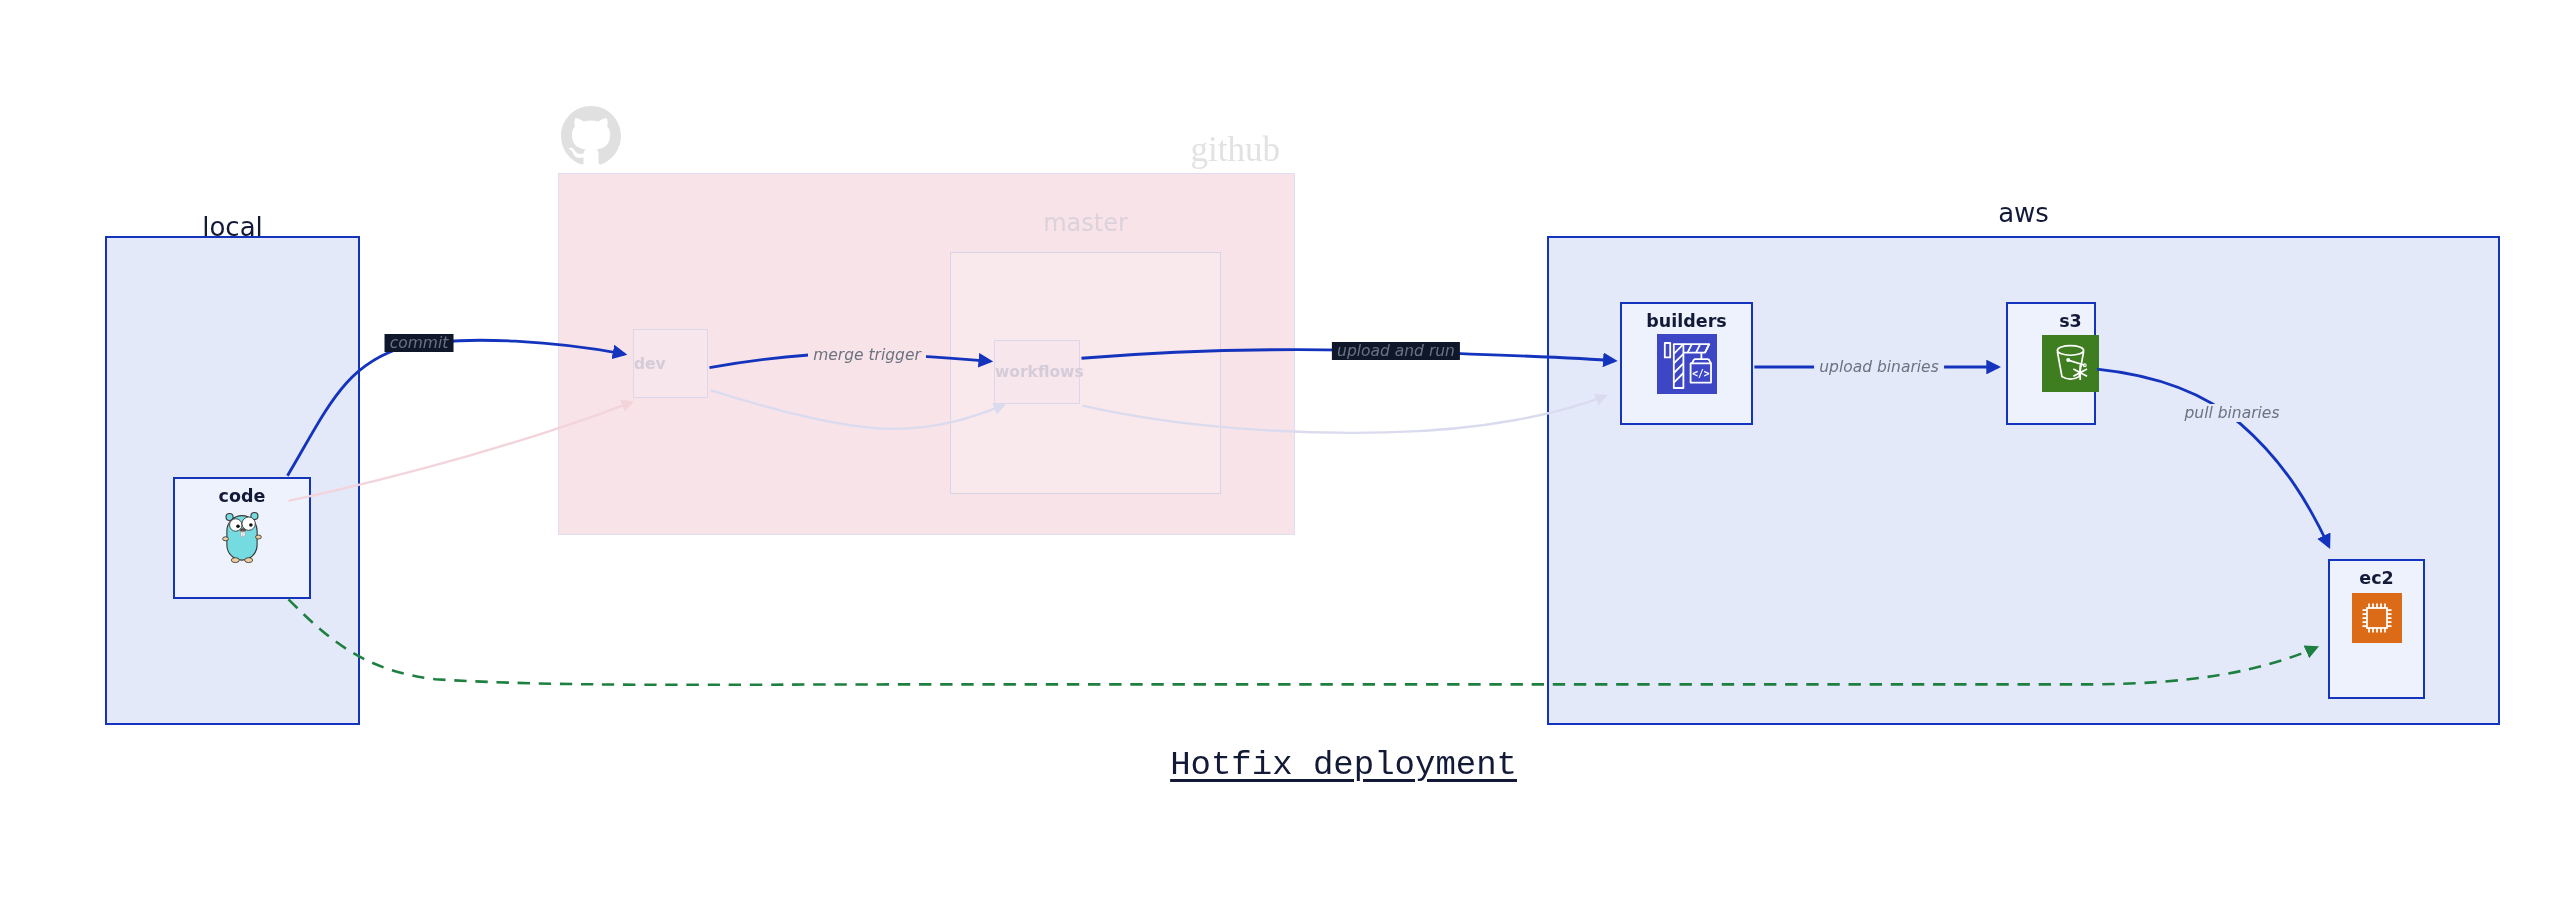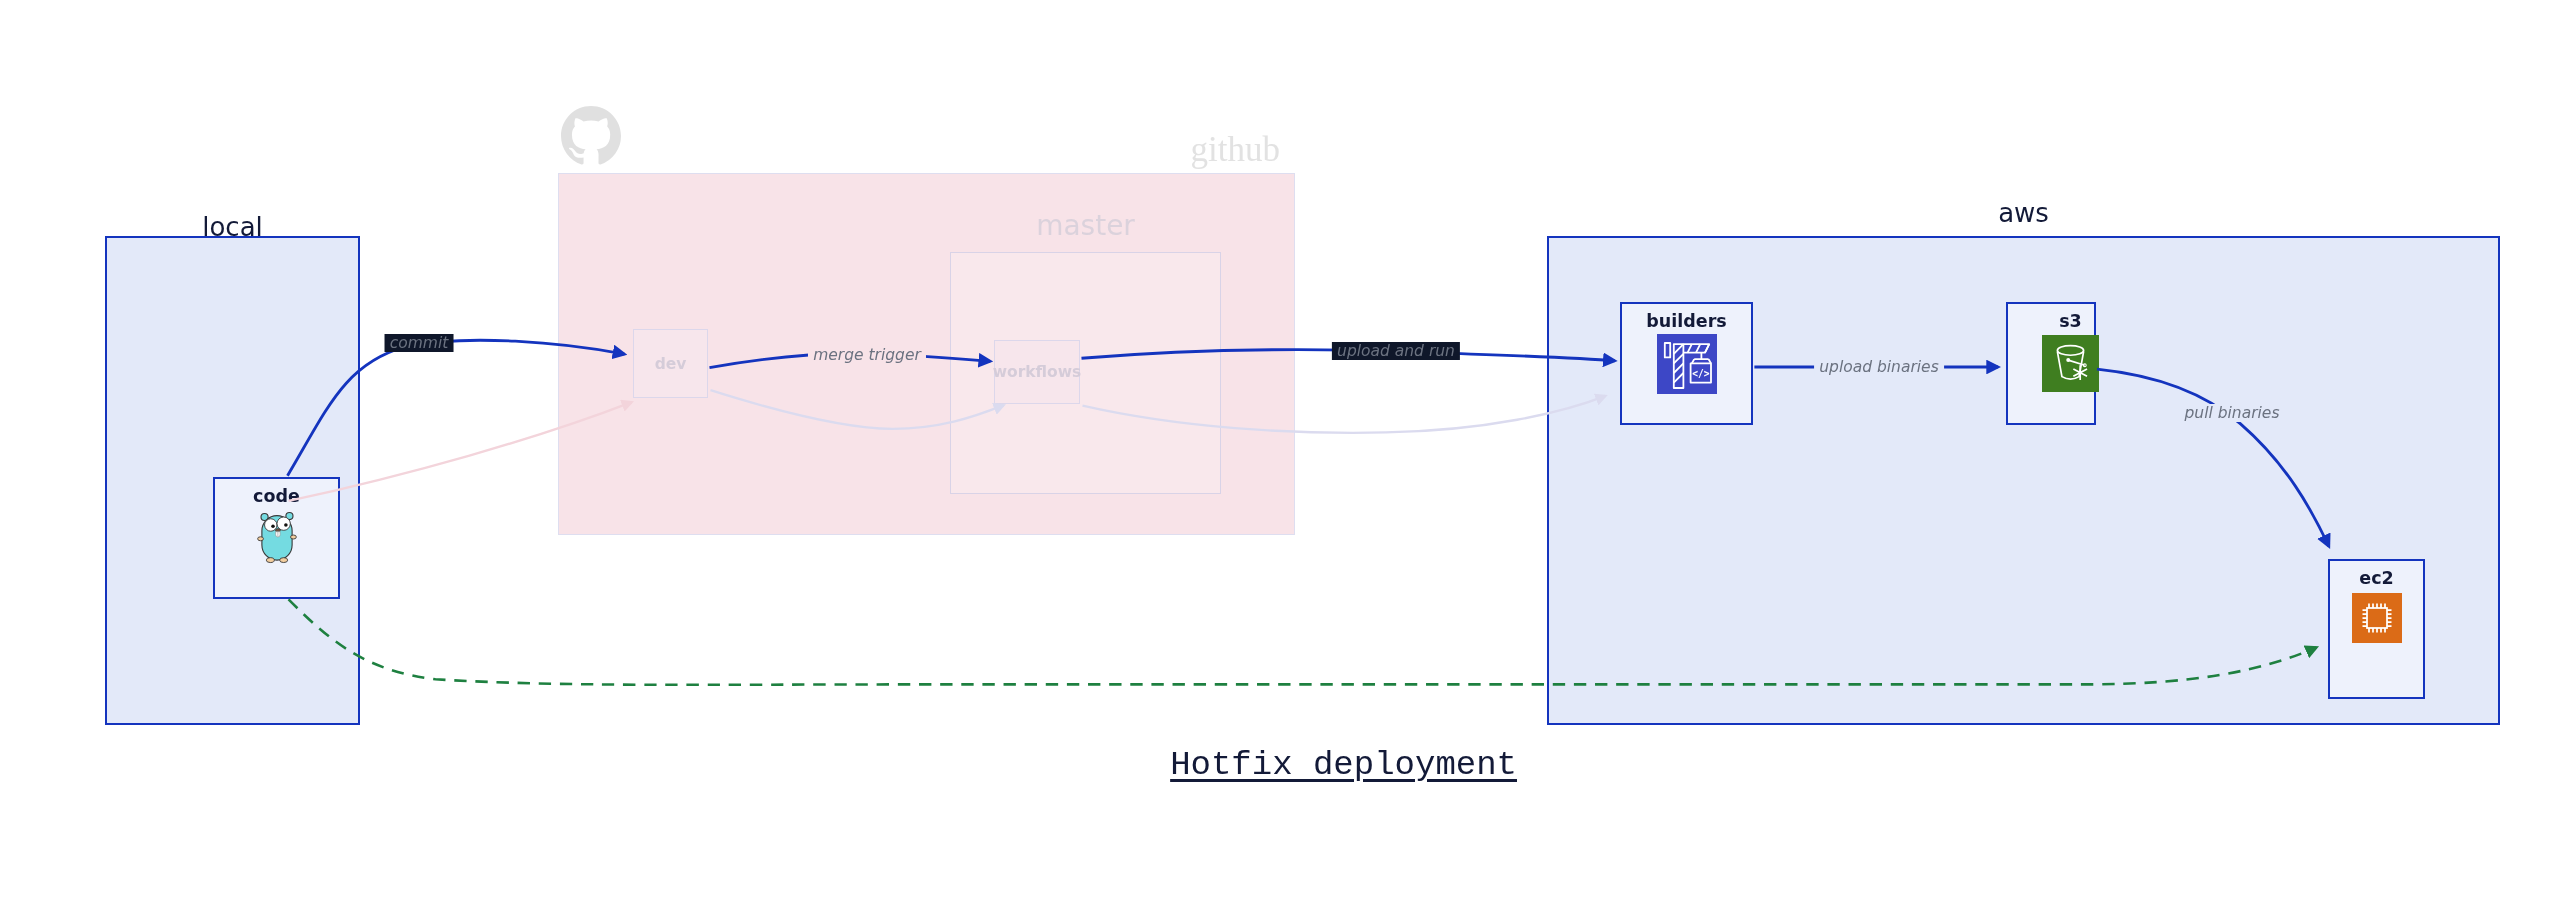--- a/index.html
+++ b/index.html
@@ -19,42 +19,42 @@
     background:var(--master-fill,#F9E8EC);border:1.5px solid var(--master-border,#D9D3E7);z-index:2;}
   
   .clabel{position:absolute;z-index:2;white-space:nowrap;}
   .clabel.local-label{left:105px;top:212px;width:255px;text-align:center;
     font-size:26px;color:var(--navy,#131A38);}
   .clabel.aws-label{left:1547px;top:198px;width:953px;text-align:center;
     font-size:26px;color:var(--navy,#131A38);}
   .clabel.github-label{left:558px;top:130px;width:722px;text-align:right;
     font-size:35px;color:var(--github-label,#E2E2E2);font-family:Liberation Serif, serif;}
   .clabel.master-label{left:950px;top:209px;width:271px;text-align:center;
-    font-size:28px;color:var(--master-label,#DBD2DC);}
+    font-size:24px;color:var(--master-label,#DBD2DC);}
   
   .gh-logo{position:absolute;left:561px;top:106px;z-index:2;line-height:0;}
   
   .node{position:absolute;box-sizing:border-box;z-index:3;
     background:var(--node-fill,#EEF2FC);border:2.1px solid var(--blue,#1434BE);
     display:flex;flex-direction:column;align-items:center;}
   .node .nlabel{font-weight:bold;font-size:17.5px;line-height:20.6px;margin-top:6.7px;
     color:var(--navy,#131A38);}
   .node .icon{line-height:0;}
-  .node.code{left:173px;top:477px;width:127px;height:122px;margin-left:40px;}
+  .node.code{left:173px;top:477px;width:138px;height:122px;}
   .node.code .icon{margin-top:4.1px;}
   .node.builders{left:1620px;top:302px;width:133px;height:123px;}
   .node.builders .icon{margin-top:3.1px;}
   .node.s3{left:2006px;top:302px;width:90px;height:123px;padding-left:39px;}
   .node.s3 .icon{margin-top:4.1px;}
   .node.ec2{left:2328px;top:559px;width:97px;height:140px;}
   .node.ec2 .icon{margin-top:4.6px;}
   
   .fnode{position:absolute;box-sizing:border-box;z-index:3;
     background:var(--faded-node-fill,#F7E6EC);border:1.5px solid var(--faded-node-border,#DCD7EB);
-    display:flex;align-items:center;justify-content:center;
+    display:flex;align-items:center;justify-content:flex-start;
     font-weight:bold;font-size:15.5px;color:var(--faded-node-label,#D5CCD9);}
   .fnode.dev{left:633px;top:329px;width:75px;height:69px;}
   .fnode.workflows{left:994px;top:340px;width:86px;height:64px;}
   
   svg.edges{position:absolute;left:0;top:0;z-index:4;pointer-events:none;}
   .p-blue{stroke:var(--blue,#1434BE);stroke-width:5.5;fill:none;}
   .p-green{stroke:var(--green,#1E8040);stroke-width:5;fill:none;stroke-dasharray:24 17;}
   .p-pink{stroke:var(--edge-pink,#F3D4DB);stroke-width:4.5;fill:none;}
   .p-lav{stroke:var(--edge-lavender,#DBDBEF);stroke-width:4.5;fill:none;}
   

